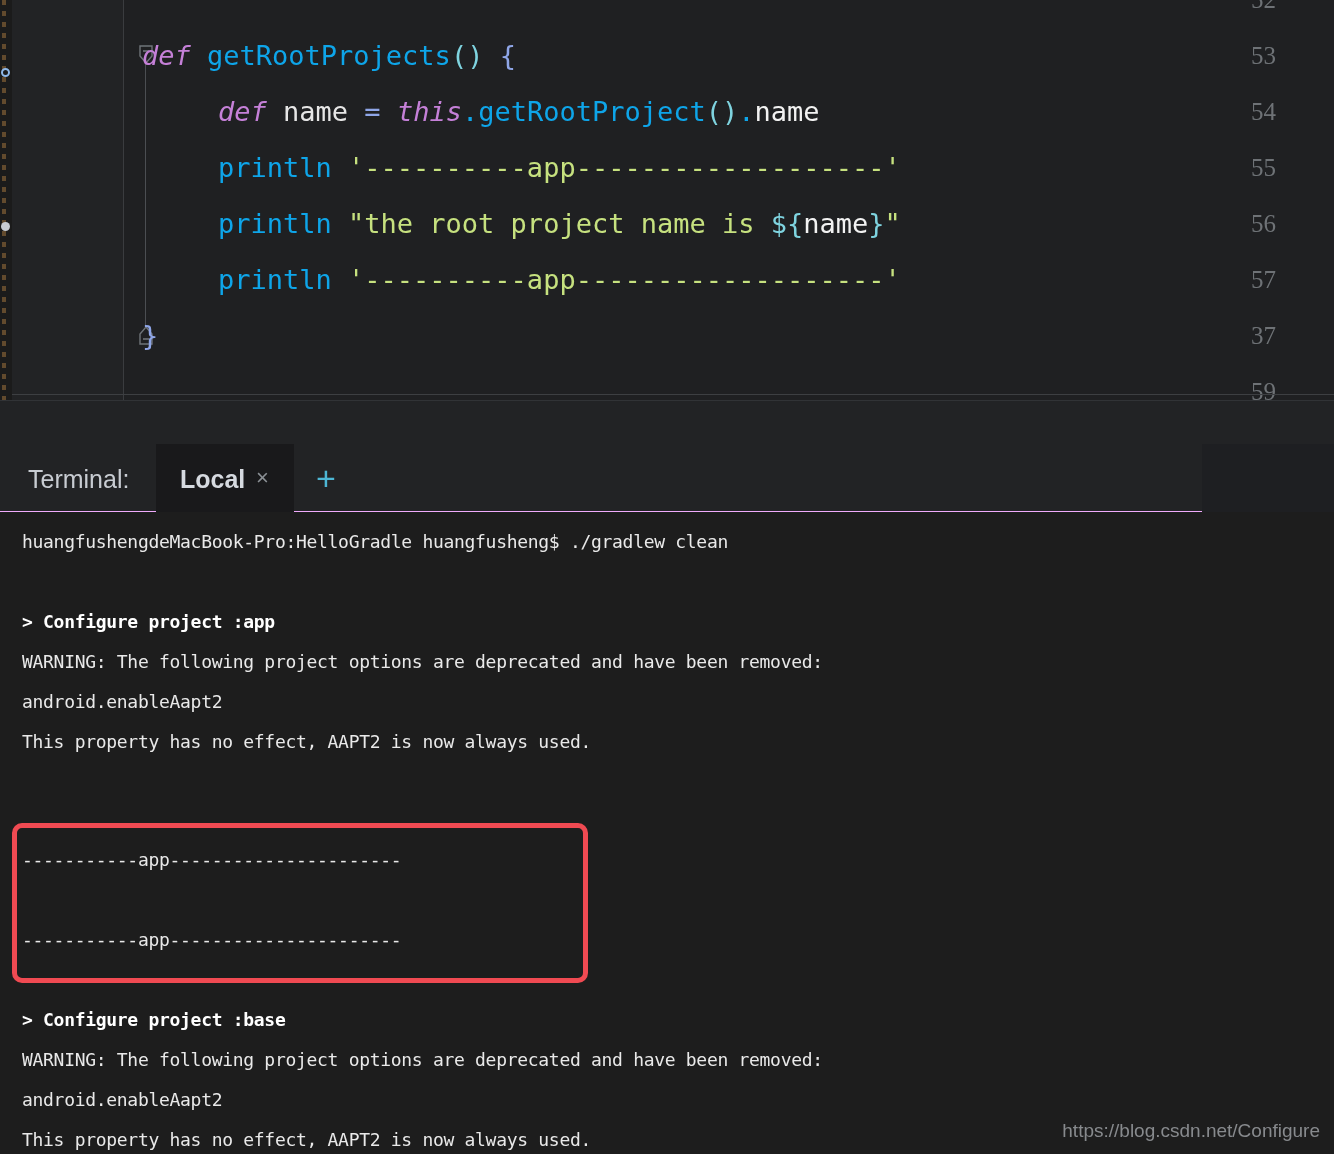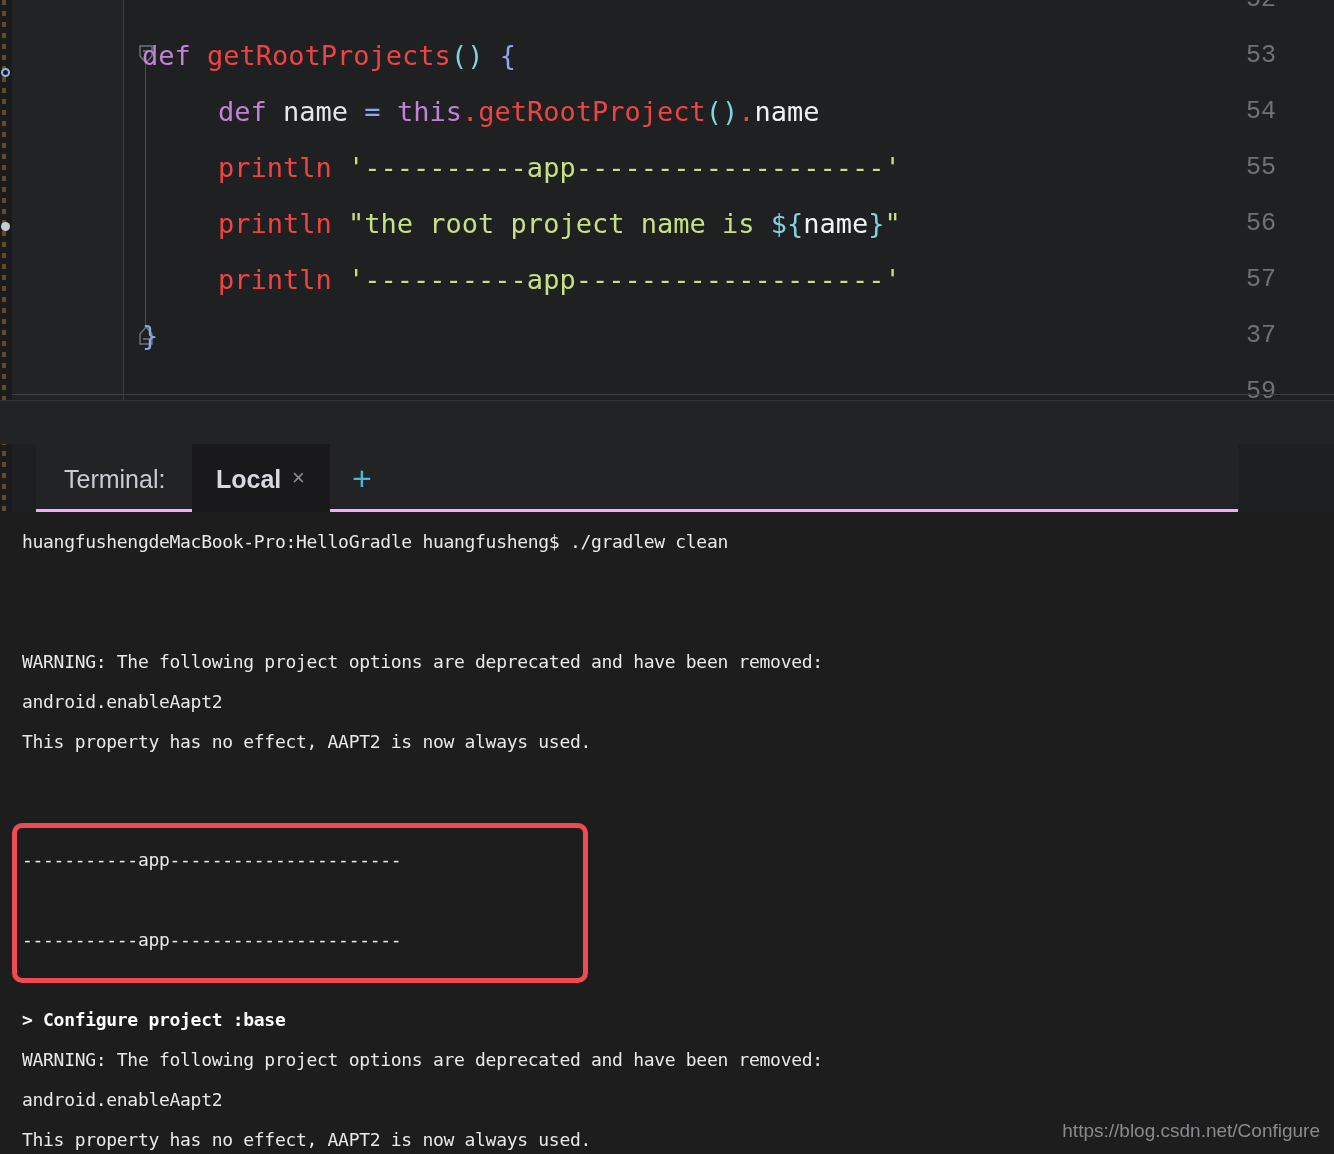--- a/index.html
+++ b/index.html
@@ -93,21 +93,21 @@
     background: #222325;
     border-right: 1px solid #3a3c3f;
     box-sizing: border-box;
   }
   .linenum {
     position: absolute;
     right: 58px;
     width: 60px;
     text-align: right;
     color: #6e7276;
-    font-family: Liberation Mono, monospace;
+    font-family: Liberation Serif, serif;
     font-size: 25px;
     line-height: 28px;
   }
   .fold {
     position: absolute;
     left: 124px;
     width: 20px; height: 22px;
     color: #6f7479;
   }
   .fold svg { display: block; }
@@ -120,22 +120,22 @@
 
   .code-line {
     position: absolute;
     left: 130px;
     white-space: pre;
     font-family: "DejaVu Sans Mono", monospace;
     font-size: 27px;
     line-height: 32px;
     letter-spacing: 0px;
   }
-  .tok-kw     { color: #c580d8; }
-  .tok-fn     { color: #ef4444; }
+  .tok-kw     { color: #c580d8; font-style: italic; }
+  .tok-fn     { color: #0ea5e9; }
   .tok-paren  { color: #7fd4e0; }
   .tok-brace  { color: #8fa6e8; }
   .tok-plain  { color: #e6e6e6; }
   .tok-op     { color: #8fa6e8; }
   .tok-str    { color: #c6e17f; }
   .tok-interp { color: #7fd4e0; }
   .tok-field  { color: #f2f2f2; }
 
   .editor-bottom-rule {
     position: absolute;
@@ -153,23 +153,22 @@
     border-top: 1px solid #313336;
     box-sizing: border-box;
   }
 
   
   .term-tabbar {
     position: absolute;
     left: 0; top: 444px;
     width: 1202px; height: 68px;
     background: #222325;
-    border-bottom: 3px solid #f0abfc;
-    box-sizing: border-box;
-    margin-left: 36px;
+    border-bottom: 1px solid #f0abfc;
+    box-sizing: border-box;
   }
   .term-title {
     position: absolute;
     left: 28px; top: 20px;
     color: #c8ccd2;
     font-family: "Liberation Sans", sans-serif;
     font-size: 25px;
     line-height: 30px;
   }
   .term-tab {
@@ -313,20 +312,21 @@
     <div class="term-title">Terminal:</div>
     <div class="term-tab">
       <span class="term-tab-label">Local</span>
       <span class="term-tab-close">×</span>
     </div>
     <div class="term-add">+</div>
   </div>
 
   <div class="term-body">
     <div class="term-line" style="top:16px">huangfushengdeMacBook-Pro:HelloGradle huangfusheng$ ./gradlew clean</div>
+    <div class="term-line bold" style="top:96px">&gt; Configure project :app</div>
     <div class="term-line" style="top:136px">WARNING: The following project options are deprecated and have been removed:</div>
     <div class="term-line" style="top:176px">android.enableAapt2</div>
     <div class="term-line" style="top:216px">This property has no effect, AAPT2 is now always used.</div>
 
     <div class="term-line" style="top:334px">-----------app----------------------</div>
     <div class="term-line" style="top:414px">-----------app----------------------</div>
 
     <div class="term-line bold" style="top:494px">&gt; Configure project :base</div>
     <div class="term-line" style="top:534px">WARNING: The following project options are deprecated and have been removed:</div>
     <div class="term-line" style="top:574px">android.enableAapt2</div>

